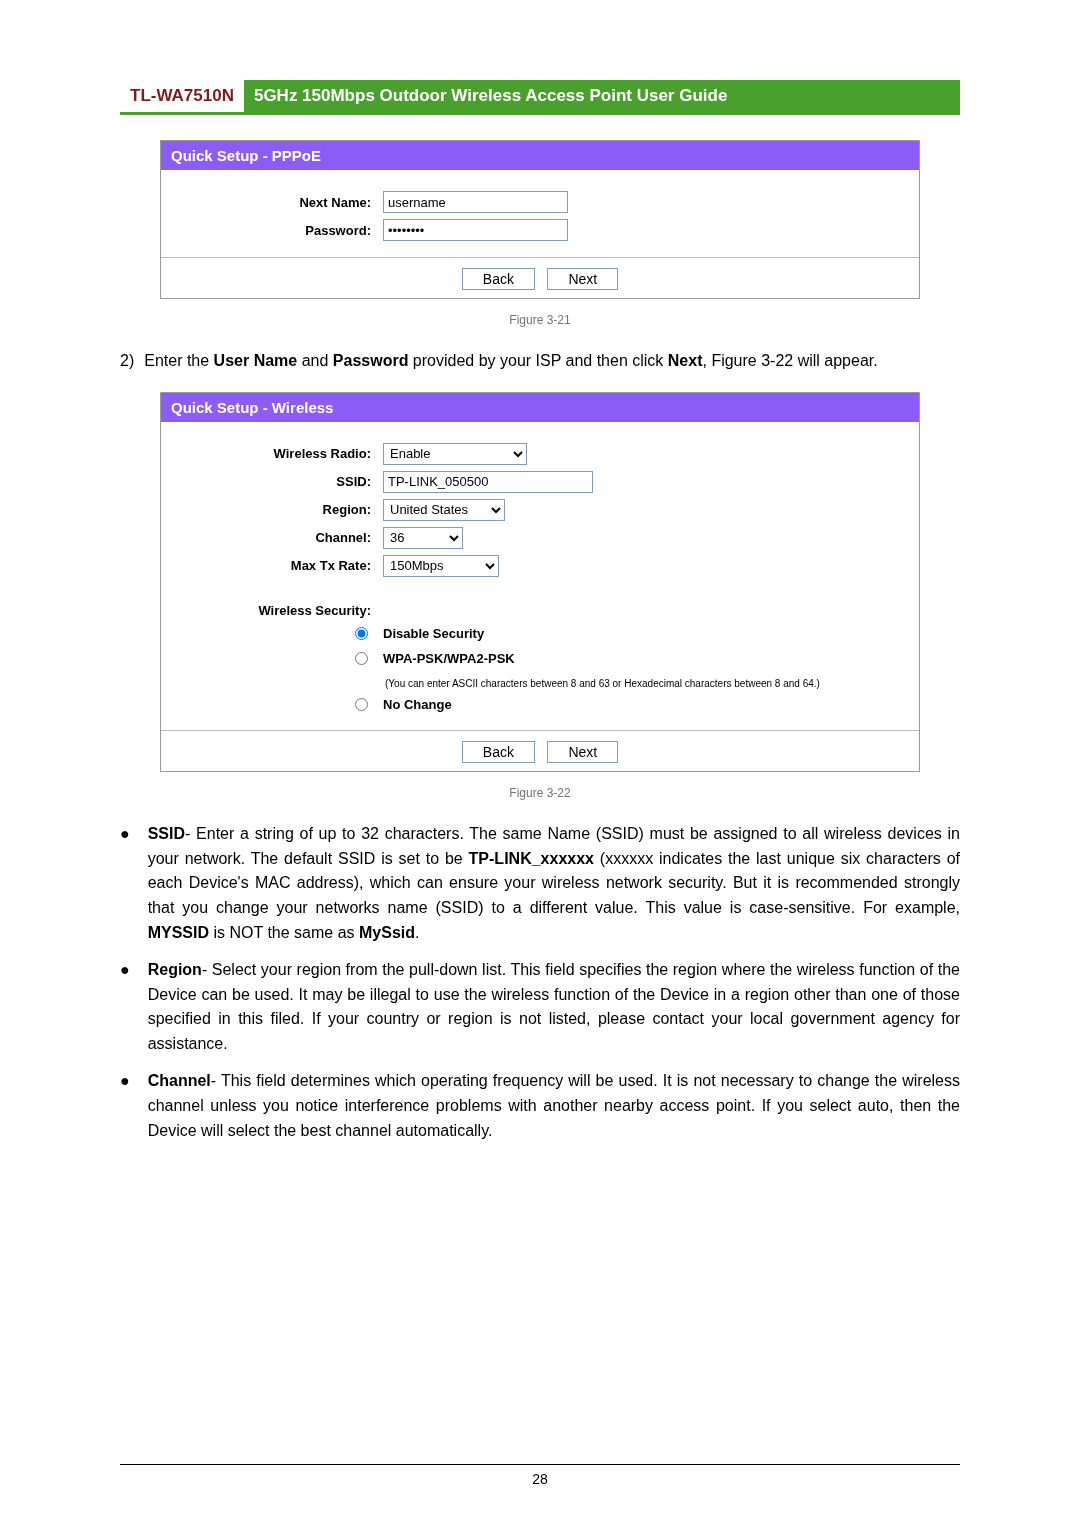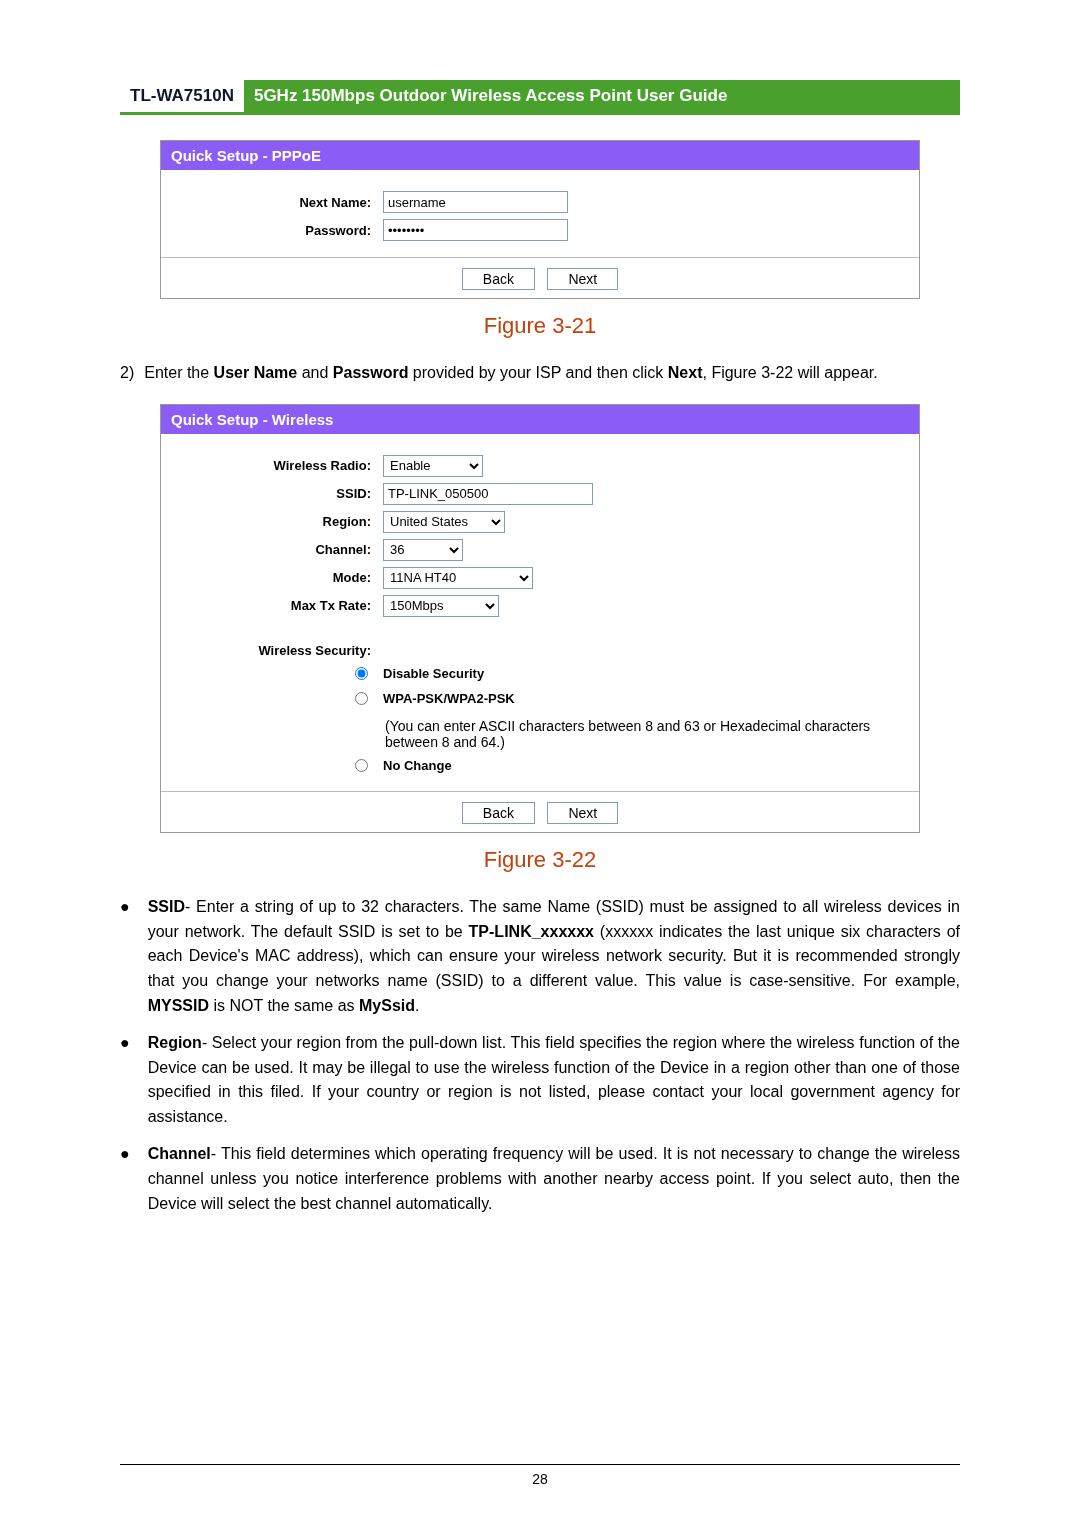--- a/index.html
+++ b/index.html
@@ -1,35 +1,35 @@
 <!DOCTYPE html>
 <html><head>
 <meta charset="utf-8">
 <style>
 body { margin:0; background:#fff; font-family:Arial,Helvetica,sans-serif; color:#000; }
 .page { width:1080px; height:1527px; margin:0 auto; position:relative; box-sizing:border-box; padding:80px 120px 40px 120px; }
 .header { display:flex; align-items:stretch; border-bottom:3px solid #4aa02c; margin-bottom:25px; }
-.model { font-weight:bold; color:#0f172a; font-size:17px; padding:6px 10px; }
+.model { font-weight:bold; color:#7f1d1d; font-size:17px; padding:6px 10px; }
 .title-bar { background:#4aa02c; color:#fff; font-weight:bold; font-size:17px; padding:6px 10px; flex:1; }
 .panel-outer { border:1px solid #999; margin:0 40px; background:#fff; }
 .panel-head { background:#8b5cf6; color:#fff; font-weight:bold; padding:6px 10px; font-size:15px; }
 .panel-body { padding:15px 10px 10px 10px; }
 .row { display:flex; align-items:center; margin:6px 0; }
 .lab { width:200px; text-align:right; padding-right:12px; font-size:13px; font-weight:bold; color:#000; }
 .inp { border:1px solid #7f9db9; font-size:13px; padding:2px 4px; box-sizing:border-box; height:22px; }
 .sel { border:1px solid #7f9db9; font-size:13px; height:22px; background:#fff; padding:1px 2px; }
 .btnrow { border-top:1px solid #bbb; padding:10px 0 8px 0; text-align:center; }
 .btn { border:1px solid #7f9db9; background:#fff; font-size:14px; padding:2px 20px; margin:0 4px; cursor:pointer; }
-.caption { text-align:center; font-size:22px; color:#c2410c; margin:14px 0 22px 0; }
+.caption { text-align:center; font-size:12px; color:#737373; margin:14px 0 22px 0; }
 .text { font-size:16px; color:#000; text-align:justify; line-height:1.55; }
 ul.bul { list-style:none; padding-left:0; margin:0; }
 ul.bul>li { display:flex; margin:12px 0; }
 ul.bul>li::before { content:"\25CF"; font-size:16px; margin-right:18px; flex:0 0 auto; }
 ul.bul>li>div { flex:1; }
-.help { font-size:14px; color:#000; margin-left:210px; padding:4px 0 0 4px; }
+.help { font-size:10px; color:#000; margin-left:210px; padding:4px 0 0 4px; }
 .footer { position:absolute; bottom:40px; left:120px; right:120px; border-top:1px solid #000; text-align:center; font-size:14px; padding-top:6px; }
 </style>
 </head>
 <body>
 
 <div class="page">
   <div class="header">
     <div class="model">TL-WA7510N</div>
     <div class="title-bar">5GHz 150Mbps Outdoor Wireless Access Point User Guide</div>
   </div>
@@ -61,37 +61,33 @@
     </span>
   </div>
 
   <div style="height:18px"></div>
 
   <div class="panel-outer">
     <div class="panel-head">Quick Setup - Wireless</div>
     <div class="panel-body">
       <div class="row">
         <div class="lab">Wireless Radio:</div>
-        <select class="sel" style="width:100px"><option>Enable</option></select>
+        <select class="sel" style="width:144px"><option>Enable</option></select>
       </div>
       <div class="row">
         <div class="lab">SSID:</div>
         <input class="inp" style="width: 210px;" value="TP-LINK_050500">
       </div>
       <div class="row">
         <div class="lab">Region:</div>
         <select class="sel" style="width:122px"><option>United States</option></select>
       </div>
       <div class="row">
         <div class="lab">Channel:</div>
         <select class="sel" style="width:80px"><option>36</option></select>
-      </div>
-      <div class="row">
-        <div class="lab">Mode:</div>
-        <select class="sel" style="width:150px"><option>11NA HT40</option></select>
       </div>
       <div class="row">
         <div class="lab">Max Tx Rate:</div>
         <select class="sel" style="width:116px"><option>150Mbps</option></select>
       </div>
 
       <div style="height:14px"></div>
       <div class="row">
         <div class="lab">Wireless Security:</div>
       </div>

